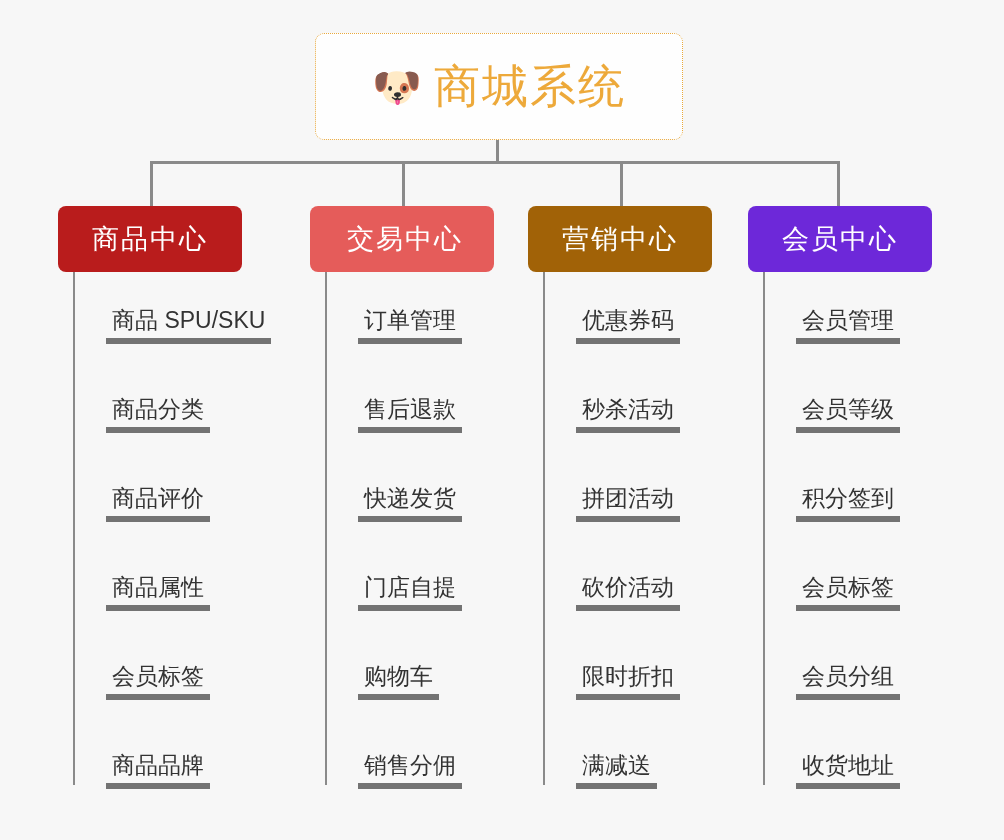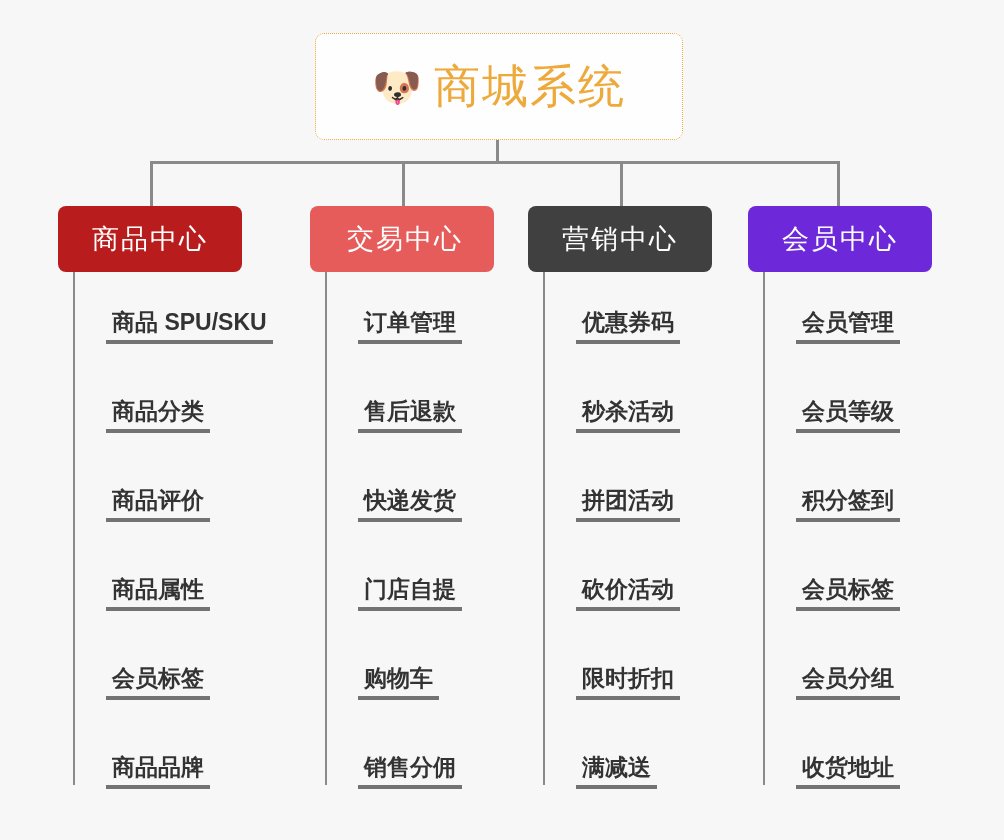--- a/index.html
+++ b/index.html
@@ -103,26 +103,25 @@
   .item {
     position: relative;
     height: 89px;
     display: flex;
     align-items: flex-end;
   }
   .item-label {
     display: inline-block;
     margin-left: 33px;
     padding: 0 6px 5px 6px;
-    border-bottom: 4px solid #737373;
+    border-bottom: 6px solid #737373;
     font-size: 23px;
     color: #333333;
     white-space: nowrap;
     line-height: 1.1;
-    font-weight: bold;
   }
   .item:first-child { height: 72px; }
 </style>
 </head>
 <body>
 
 <div id="stage" style="background: rgb(247, 247, 247);">
 
   <div class="root-node" style="border-color: rgb(233, 169, 60); background: rgb(254, 254, 254);">
     <span class="root-emoji">🐶</span>
@@ -184,21 +183,21 @@
       <div class="item">
           <span class="item-label">购物车</span>
         </div>
       <div class="item">
           <span class="item-label">销售分佣</span>
         </div>
     </div>
   </div>
 
   <div class="col" style="left:528px">
-    <div class="cat-box" style="background: #404040;">
+    <div class="cat-box" style="background: #a16207;">
       <span>营销中心</span>
     </div>
     <div class="spine" style="background: rgb(138, 138, 138); height: 513px;"></div>
     <div class="items">
       <div class="item">
           <span class="item-label">优惠券码</span>
         </div>
       <div class="item">
           <span class="item-label">秒杀活动</span>
         </div>

